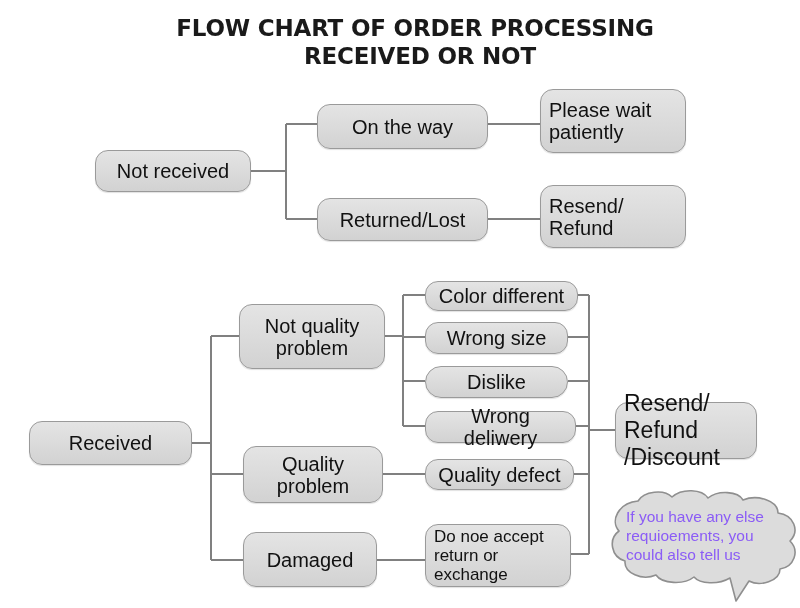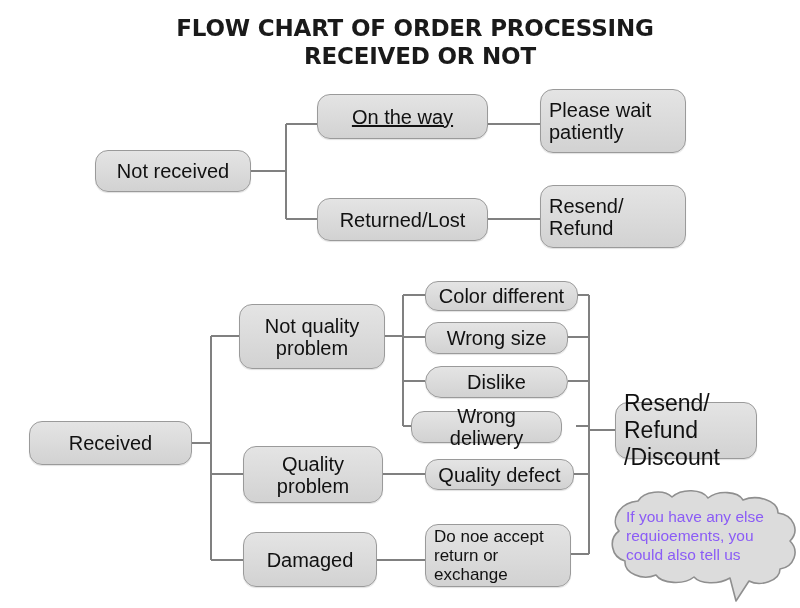--- a/index.html
+++ b/index.html
@@ -126,21 +126,21 @@
       <path d="M 556 554 L 574 554"></path>
       <path d="M 574 295 L 574 554"></path>
       <path d="M 574 430 L 600 430"></path>
     </g>
   </svg>
 
   <div class="node center" style="left:80px; top:150px; width:156px; height:42px;">
     <span>Not received</span>
   </div>
 
-  <div class="node center" style="left:302px; top:94px; width:171px; height:45px;text-decoration:underline;">
+  <div class="node center" style="left:302px; top:104px; width:171px; height:45px;">
     <span>On the way</span>
   </div>
 
   <div class="node left" style="left:525px; top:89px; width:146px; height:64px;">
     <span>Please wait patiently</span>
   </div>
 
   <div class="node center" style="left:302px; top:198px; width:171px; height:43px;">
     <span>Returned/Lost</span>
   </div>
@@ -162,21 +162,21 @@
   </div>
 
   <div class="node center" style="left:410px; top:322px; width:143px; height:32px;">
     <span>Wrong size</span>
   </div>
 
   <div class="node center" style="left:410px; top:366px; width:143px; height:32px;border-radius:16px;">
     <span>Dislike</span>
   </div>
 
-  <div class="node center" style="left:396px; top:411px; width:151px; height:32px;">
+  <div class="node center" style="left:410px; top:411px; width:151px; height:32px;">
     <span>Wrong deliwery</span>
   </div>
 
   <div class="node center" style="left:228px; top:446px; width:140px; height:57px;">
     <span>Quality problem</span>
   </div>
 
   <div class="node center" style="left:410px; top:459px; width:149px; height:31px;">
     <span>Quality defect</span>
   </div>

